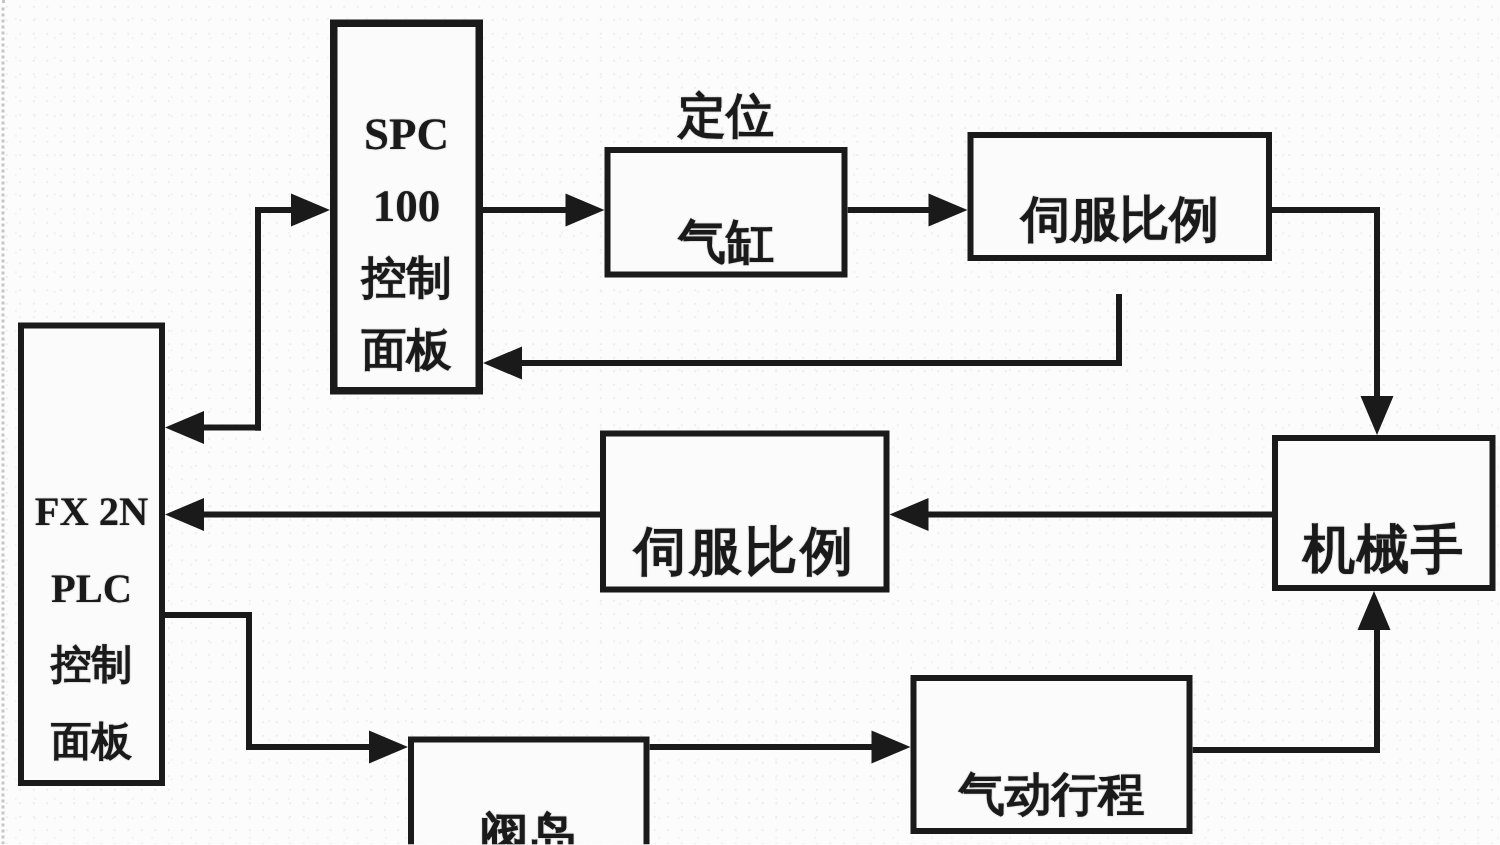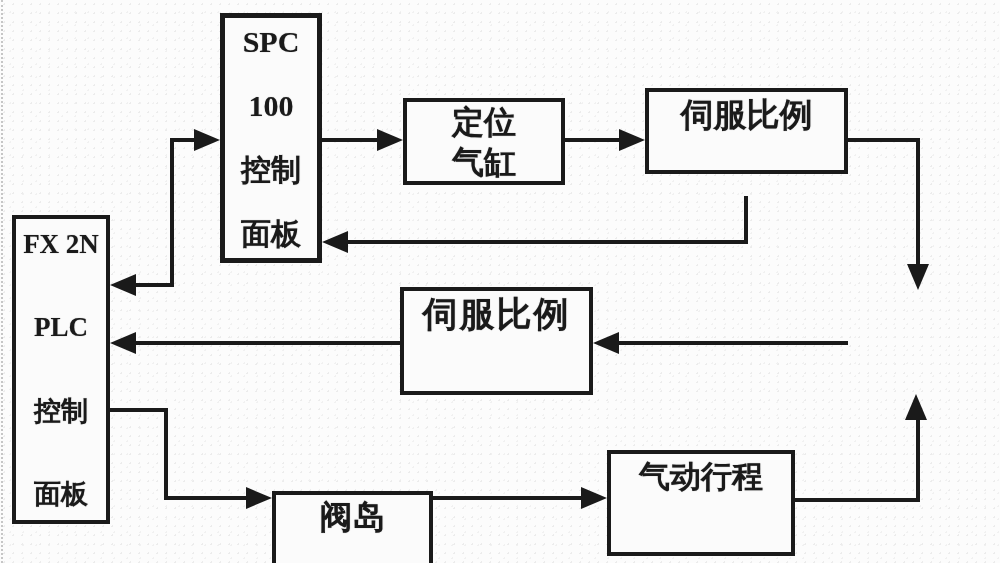--- a/index.html
+++ b/index.html
@@ -28,31 +28,31 @@
     border-left: 2px dotted #9a9a9a;
     opacity: .55;
   }
   .box {
     position: absolute;
     box-sizing: border-box;
     border: 4px solid #1a1a1a;
     background: #fbfbfb;
     display: flex;
     flex-direction: column;
-    justify-content: space-between;
+    justify-content: flex-end;
     align-items: center;
     text-align: center;
     font-weight: bold;
     text-shadow: 0 0 1px rgba(20,20,20,.45);
   }
   .box .ln { display: block; white-space: nowrap; }
 
   .b-spc    { left:220px; top:13px;  width:102px; height:250px; border-width:5px; font-size:30px; }
   .b-spc .ln { line-height: 48px; }
-  .b-cyl    { left:403px; top:98px;  width:162px; height:87px;  font-size:32px; }
+  .b-cyl    { left:403px; top:98px;  width:162px; height:87px;  font-size:32px;gap:44px; }
   .b-cyl .ln { line-height: 40px; }
   .b-servo  { left:645px; top:88px;  width:203px; height:86px; font-size:33px; }
   .b-servo .ln { line-height: 46px; }
   .b-fx     { left:12px;  top:215px; width:98px;  height:309px; font-size:27px; }
   .b-fx .ln { line-height: 51px; }
   .b-travel { left:400px; top:287px; width:193px; height:108px; font-size:35px; letter-spacing:2px; }
   .b-manip  { left:848px; top:290px; width:149px; height:104px; font-size:35px; letter-spacing:1px; }
   .b-valve  { left:272px; top:455px; width:161px; height:93px;  font-size:33px;margin-top:36px; }
   .b-pneu   { left:607px; top:450px; width:188px; height:106px; font-size:31px; }
   .b-pneu .ln { line-height: 45px; }
@@ -94,20 +94,23 @@
     <span class="ln">FX 2N</span>
     <span class="ln">PLC</span>
     <span class="ln">控制</span>
     <span class="ln">面板</span>
   </div>
 
   <div class="box b-travel">
     <span class="ln">伺服比例</span>
   </div>
 
+  <div class="box b-manip">
+    <span class="ln">机械手</span>
+  </div>
 
   <div class="box b-valve">
     <span class="ln">阀岛</span>
   </div>
 
   <div class="box b-pneu">
     <span class="ln">气动行程</span>
   </div>
 
   <div class="vl" style="left:170px; top:138px; height:149px;"></div>

